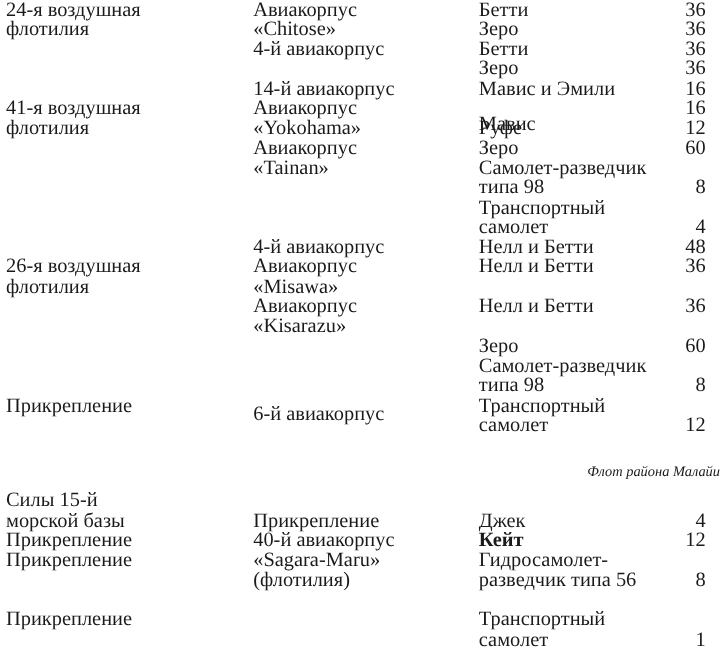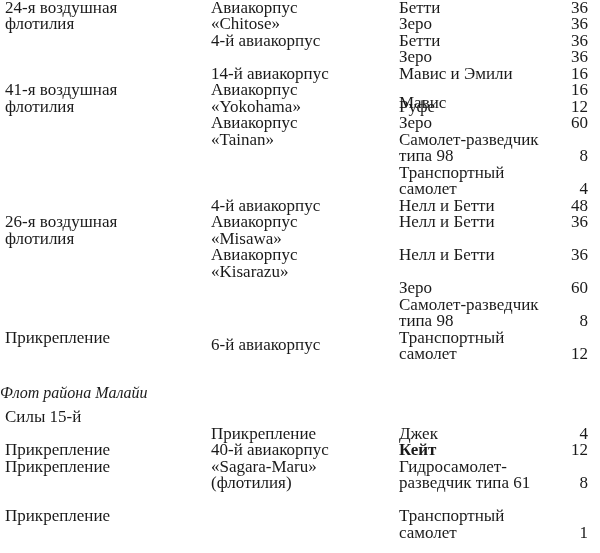--- a/index.html
+++ b/index.html
@@ -29,23 +29,23 @@
       white-space: nowrap;
     }
     .c1 { left: 5px; }
     .c2 { left: 211px; }
     .c3 { left: 399px; }
     .c4 { right: 12px; text-align: right; }
     .heading {
       position: absolute;
       left: 0;
       width: 600px;
-      text-align: left;
+      text-align: right;
       font-style: italic;
-      font-size: 16px;
+      font-size: 12px;
     }
   </style>
 </head>
 <body>
 
 <div class="page" id="page">
     <div class="line c1" style="top: 0px;">24-я воздушная</div>
     <div class="line c2" style="top: 0px;">Авиакорпус</div>
     <div class="line c3" style="top: 0px;">Бетти</div>
     <div class="line c4" style="top: 0px;">36</div>
@@ -97,30 +97,31 @@
     <div class="line c4" style="top: 280px;">60</div>
     <div class="line c3" style="top: 297px;">Самолет-разведчик</div>
     <div class="line c3" style="top: 313px;">типа 98</div>
     <div class="line c4" style="top: 313px;">8</div>
     <div class="line c1" style="top: 330px;">Прикрепление</div>
     <div class="line c3" style="top: 330px;">Транспортный</div>
     <div class="line c3" style="top: 346px;">самолет</div>
     <div class="line c4" style="top: 346px;">12</div>
     <div class="heading" style="top: 385px;">Флот района Малайи</div>
     <div class="line c1" style="top: 409px;">Силы 15-й</div>
+    <div class="line c1" style="top: 426px;">морской базы</div>
     <div class="line c2" style="top: 426px;">Прикрепление</div>
     <div class="line c3" style="top: 426px;">Джек</div>
     <div class="line c4" style="top: 426px;">4</div>
     <div class="line c1" style="top: 442px;">Прикрепление</div>
     <div class="line c2" style="top: 442px;">40-й авиакорпус</div>
     <div class="line c3" style="top: 442px; font-weight: bold;">Кейт</div>
     <div class="line c4" style="top: 442px;">12</div>
     <div class="line c1" style="top: 459px;">Прикрепление</div>
     <div class="line c2" style="top: 459px;">«Sagara-Maru»</div>
     <div class="line c3" style="top: 459px;">Гидросамолет-</div>
     <div class="line c2" style="top: 475px;">(флотилия)</div>
-    <div class="line c3" style="top: 475px;">разведчик типа 61</div>
+    <div class="line c3" style="top: 475px;">разведчик типа 56</div>
     <div class="line c4" style="top: 475px;">8</div>
     <div class="line c1" style="top: 508px;">Прикрепление</div>
     <div class="line c3" style="top: 508px;">Транспортный</div>
     <div class="line c3" style="top: 525px;">самолет</div>
     <div class="line c4" style="top: 525px;">1</div>
   </div>
 
 </body></html>

